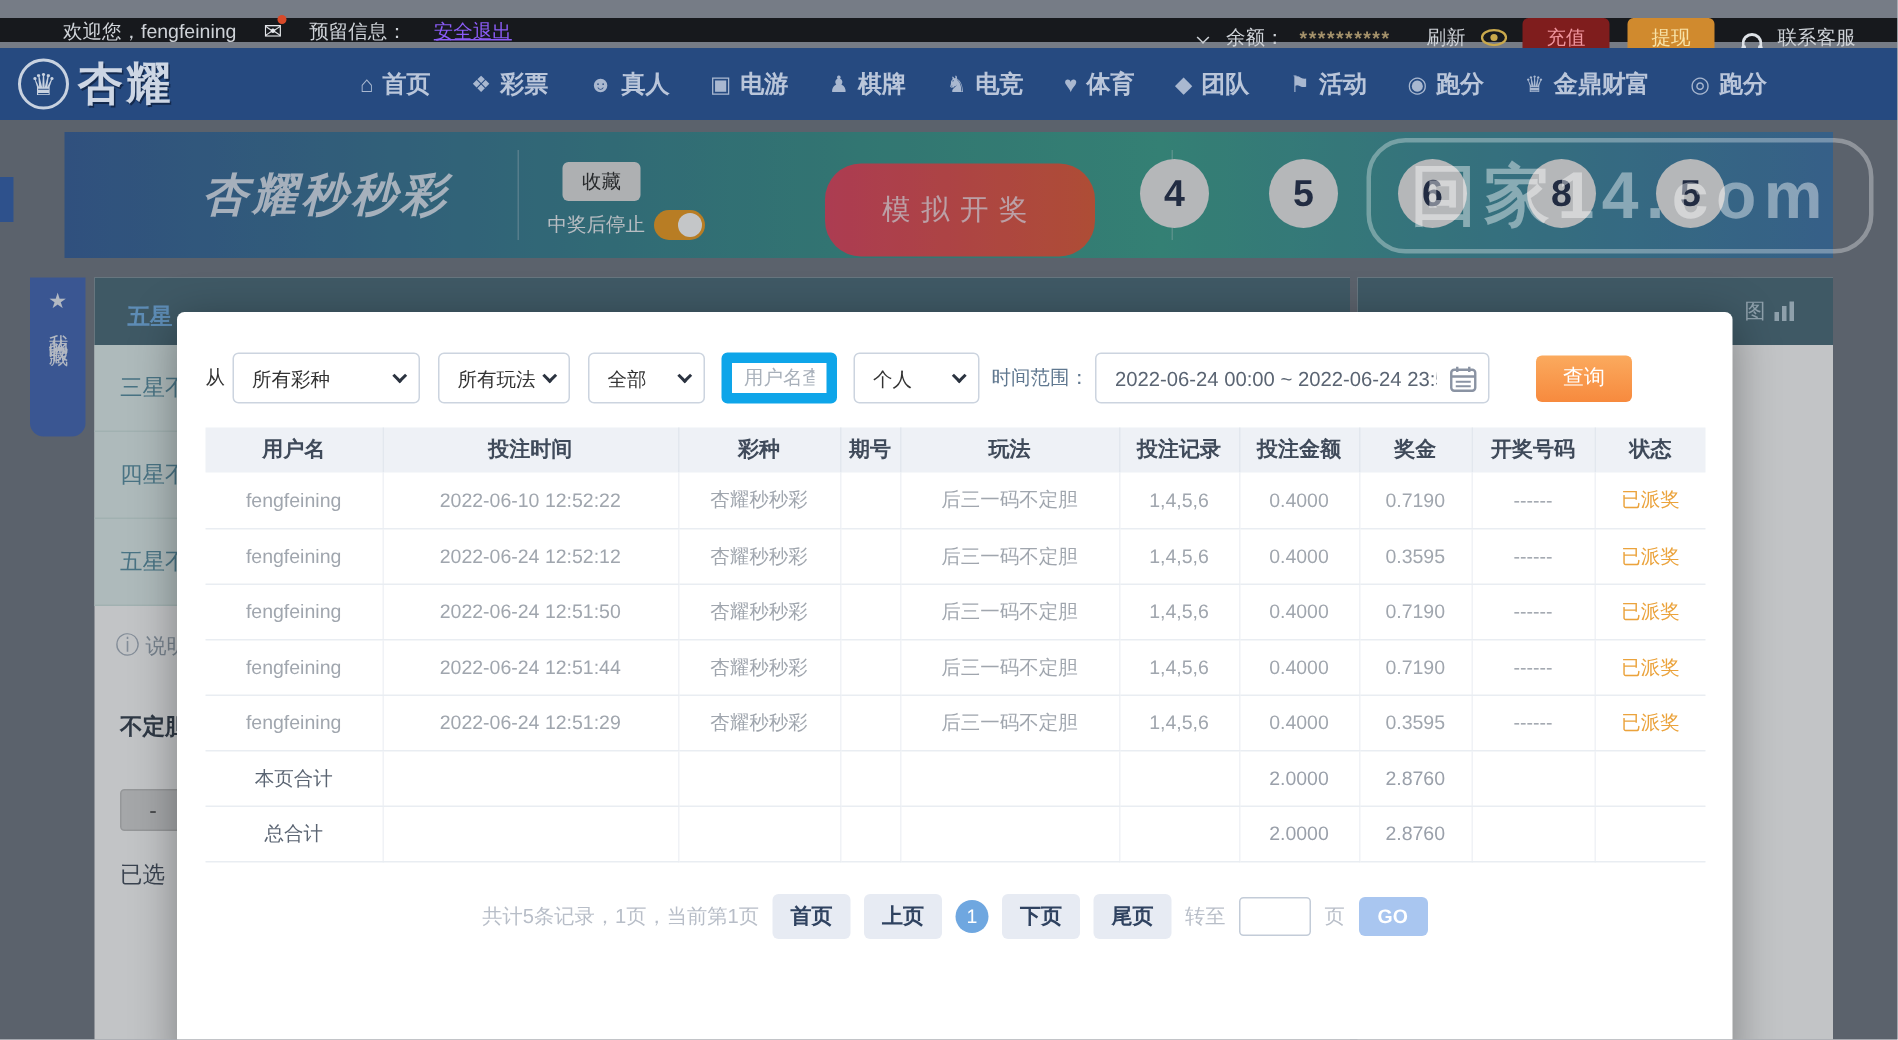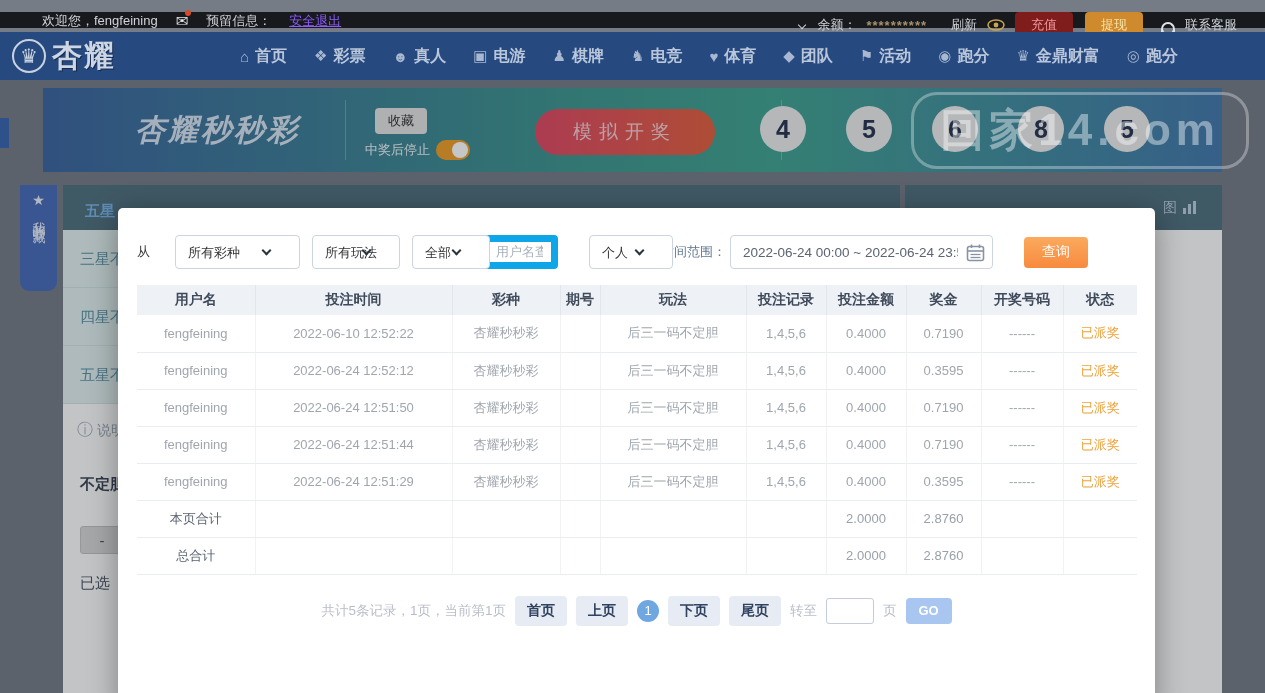--- a/index.html
+++ b/index.html
@@ -47,21 +47,21 @@
   .lname { position:absolute; left:92px; top:22px; font-size:30px; font-weight:bold; font-style:italic;
            color:rgba(238,243,252,.88); letter-spacing:3px; }
   .bdiv { position:absolute; top:12px; width:1px; height:60px; background:rgba(255,255,255,.25); }
   .fav-btn { position:absolute; left:332px; top:20px; background:#e3e3e3; color:#333; border:none;
              border-radius:4px; padding:4px 13px; font-size:13px; cursor:pointer; }
   .stopwin { position:absolute; left:322px; top:52px; display:flex; align-items:center; gap:6px;
              color:#f0f4f8; font-size:13px; }
   .toggle { width:34px; height:20px; border-radius:10px; background:#f0a028; position:relative; cursor:pointer; }
   .toggle::after { content:''; position:absolute; right:2px; top:2px; width:16px; height:16px;
                    border-radius:50%; background:#fff; }
-  .sim-btn { position:absolute; left:492px; top:21px; width:180px; height:46px; border:none;
+  .sim-btn { position:absolute; left:507px; top:21px; width:180px; height:62px; border:none;
              border-radius:24px; background:linear-gradient(90deg,#e04a64,#e2603f);
              color:#f4cdd3; font-size:19px; letter-spacing:7px; cursor:pointer; }
   .balls { position:absolute; right:72px; top:18px; display:flex; gap:40px; }
   .ball { width:46px; height:46px; border-radius:50%; background:#ececec; color:#2b3550;
           font-size:25px; font-weight:bold; display:flex; align-items:center; justify-content:center; }
   .watermark { position:absolute; right:16px; top:92px; z-index:60; color:rgba(255,255,255,.42);
                border:3px solid rgba(255,255,255,.32); border-radius:26px; padding:6px 26px;
                font-size:44px; font-weight:bold; letter-spacing:5px; pointer-events:none; }
 
   
@@ -98,21 +98,21 @@
   .m-head { height:46px; border-radius:5px 5px 0 0; display:flex; align-items:center;
             background:linear-gradient(90deg,#5b8cf0,#6fd2f6); }
   .m-title { color:#fff; font-size:17px; font-weight:bold; padding-left:20px; }
   .m-close { margin-left:auto; margin-right:22px; color:#fff; font-size:21px; font-weight:bold; cursor:pointer; }
 
   .filters { display:flex; align-items:center; margin:27px 18px 0 19px; font-size:13px; }
   .f-label { color:#333; margin-right:5px; }
   .sel-wrap { position:relative; display:inline-block; }
   .sel-wrap select { appearance:none; -webkit-appearance:none; height:34px; border:1px solid #ccd4df;
        border-radius:4px; background:#fff; font-size:13px; color:#333; padding:0 22px 0 12px;
-       font-family:inherit; width:100%; cursor:pointer;margin-left:20px; }
+       font-family:inherit; width:100%; cursor:pointer; }
   .sel-chev { position:absolute; right:10px; top:12px; width:7px; height:7px; border-right:2px solid #2b3340;
               border-bottom:2px solid #2b3340; transform:rotate(45deg); pointer-events:none; }
   .w1{width:125px;} .w2{width:88px; margin-left:12px;} .w3{width:78px; margin-left:12px;}
   .w5{width:84px; margin-left:11px;}
   .f-input { height:34px; width:77px; border:7px solid #0ea5e9; border-radius:4px; margin-left:11px;
              padding:0 8px; font-size:13px; font-family:Liberation Serif, serif; color:#333; }
   .f-input::placeholder { color:#a8b0ba; }
   .time-label { color:#607890; margin:0 4px 0 8px; white-space:nowrap; }
   .date-wrap { position:relative; }
   .date-input { height:34px; width:263px; border:1px solid #ccd4df; border-radius:4px;

